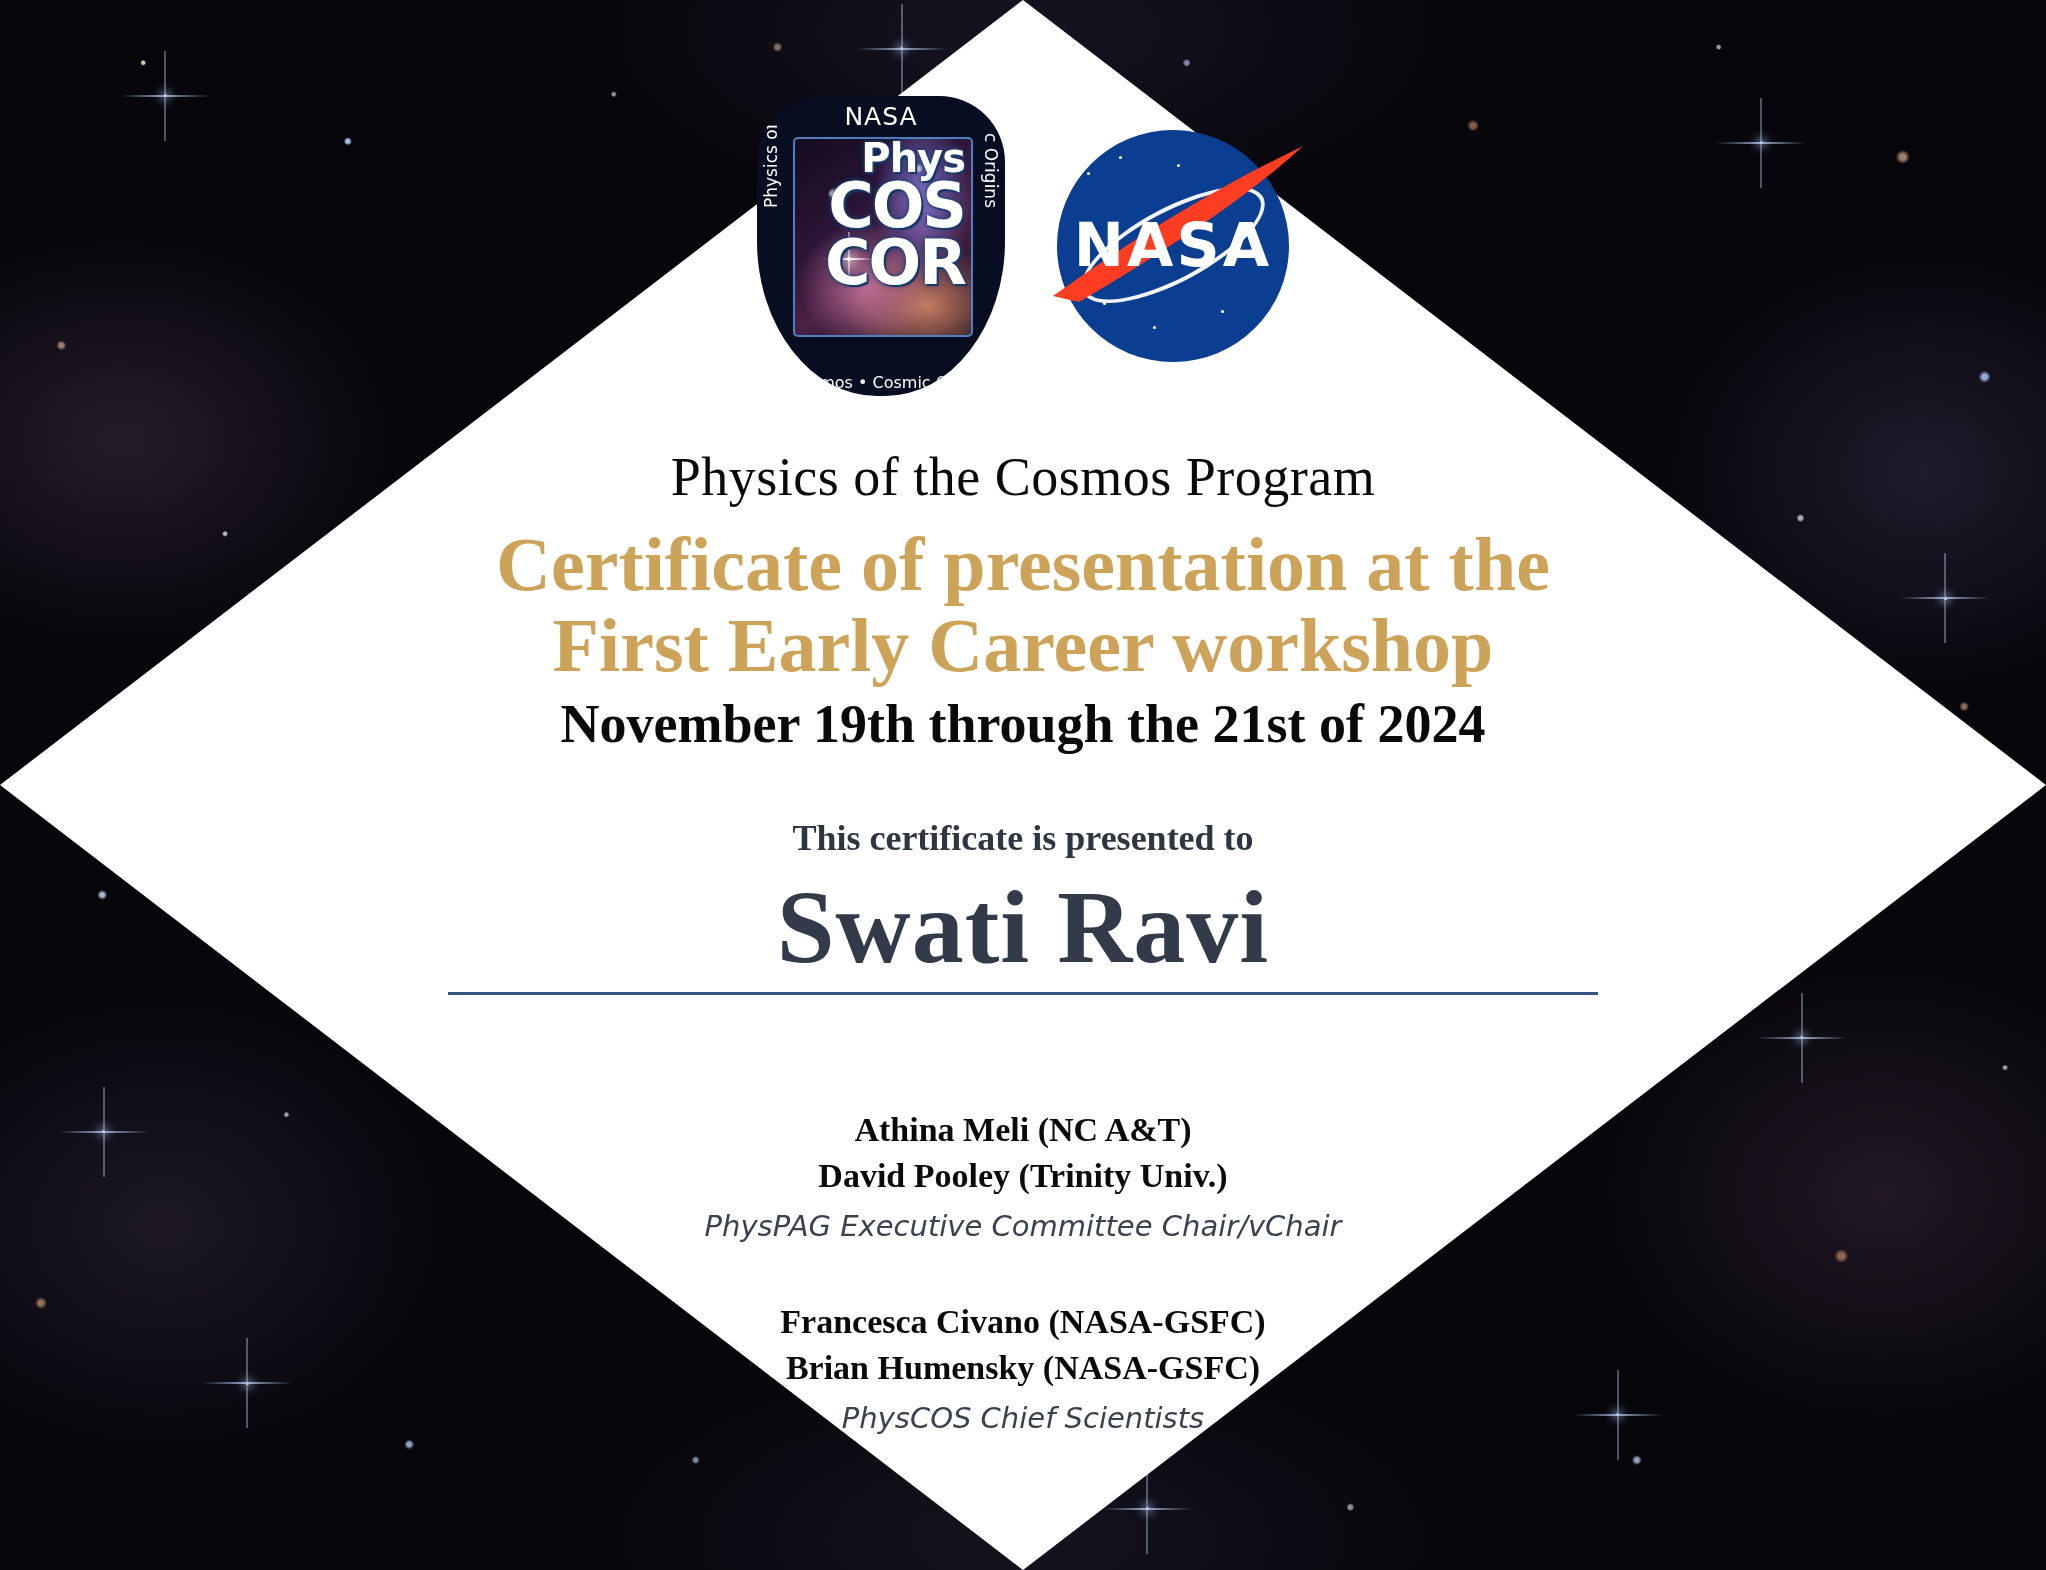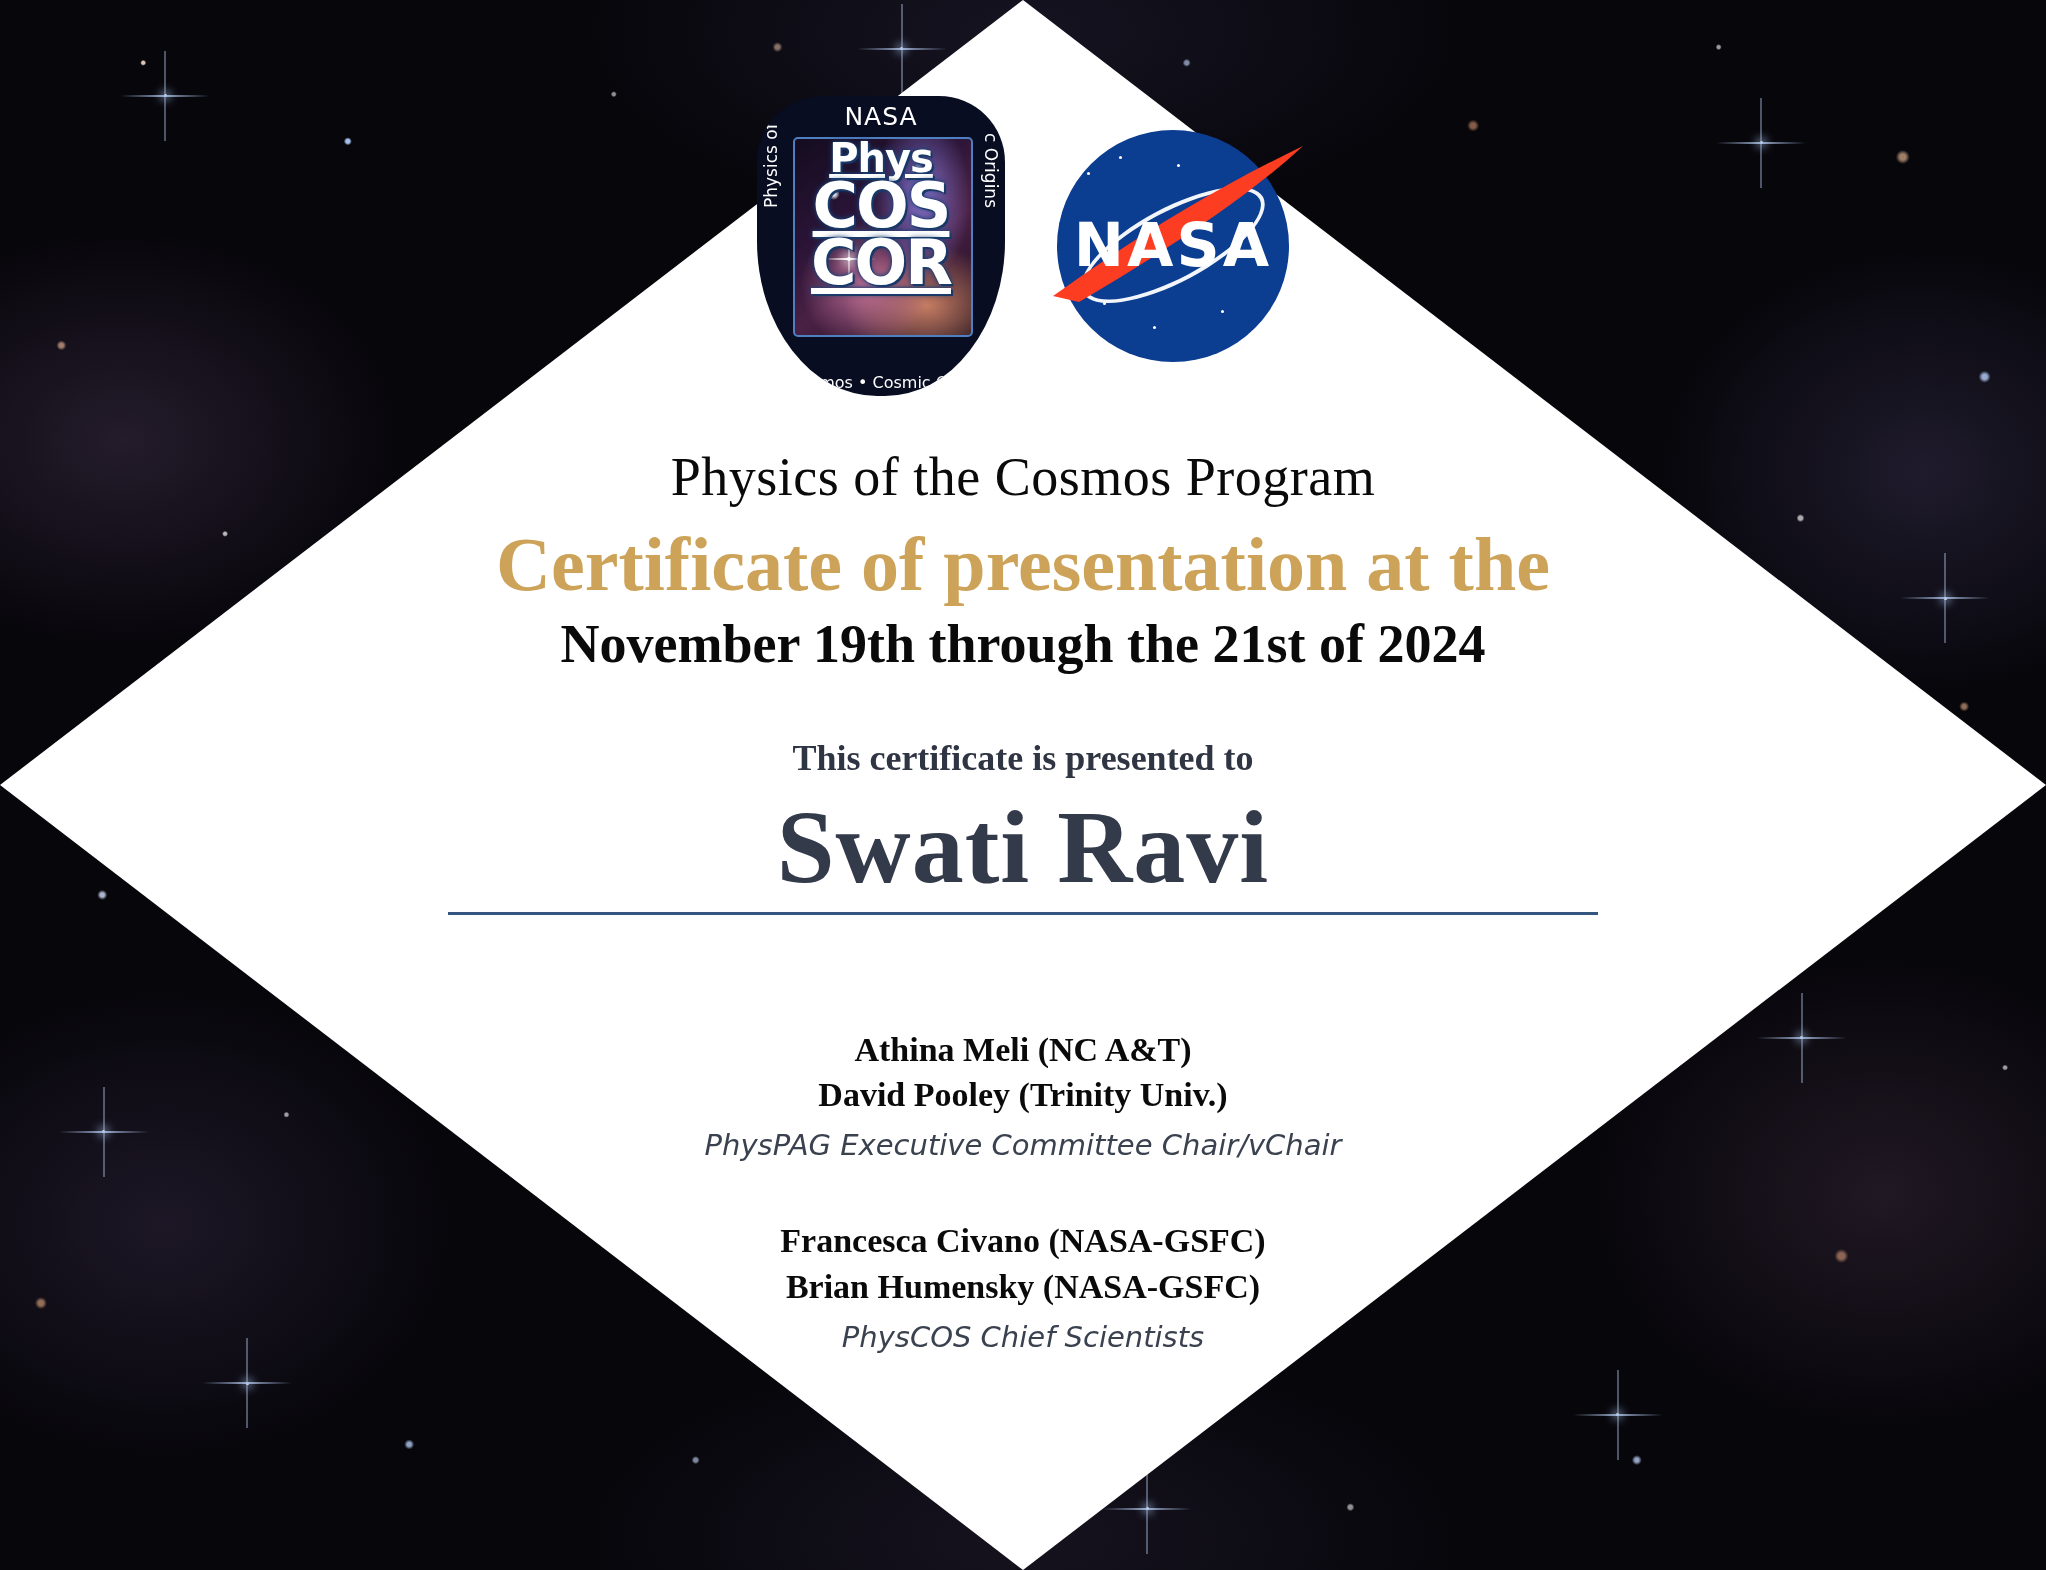--- a/index.html
+++ b/index.html
@@ -153,25 +153,24 @@
     letter-spacing: 1px;
   }
   .physcos .stack {
     position: absolute;
     left: 40px;
     top: 44px;
     width: 168px;
     color: #fff;
     font-family: "DejaVu Sans", sans-serif;
     font-weight: 700;
-    text-align: center;
+    text-align: right;
     text-shadow: 0 0 3px #1c3f72, 0 0 6px #1c3f72, 2px 2px 0 #17365e;
     line-height: 0.92;
     pointer-events: none;
-    text-decoration: underline;
   }
   .physcos .stack .l1 { font-size: 40px; letter-spacing: -1px; }
   .physcos .stack .l2 { font-size: 62px; letter-spacing: -2px; }
   .physcos .stack .l3 { font-size: 62px; letter-spacing: -2px; }
 
   .physcos .side-left, .physcos .side-right {
     position: absolute;
     color: #fff;
     font-family: "DejaVu Sans", sans-serif;
     font-size: 17px;
@@ -367,20 +366,21 @@
         </svg>
         <div class="word">NASA</div>
       </div>
 
     </div>
 
     <div class="program-title">Physics of the Cosmos Program</div>
 
     <div class="cert-title">
       <div>Certificate of presentation at the</div>
+      <div>First Early Career workshop</div>
     </div>
 
     <div class="cert-date">November 19th through the 21st of 2024</div>
 
     <div class="presented-to">This certificate is presented to</div>
 
     <div class="recipient">Swati Ravi</div>
 
     <div class="rule"></div>
 

